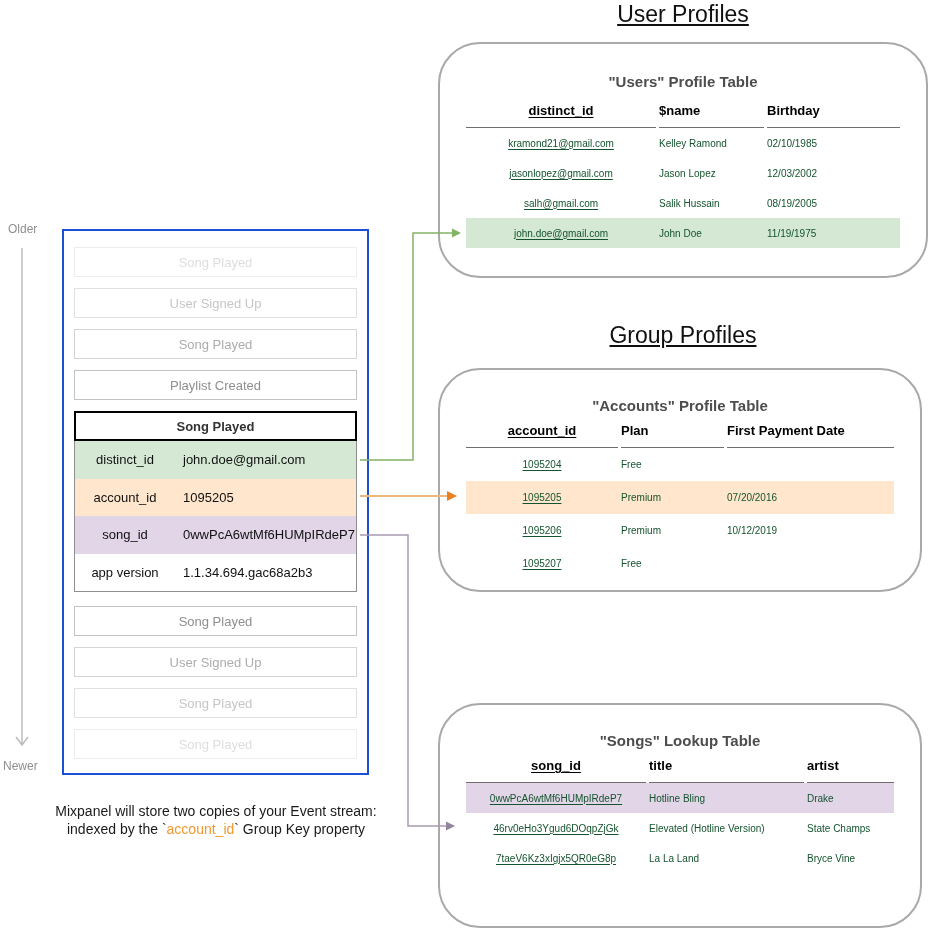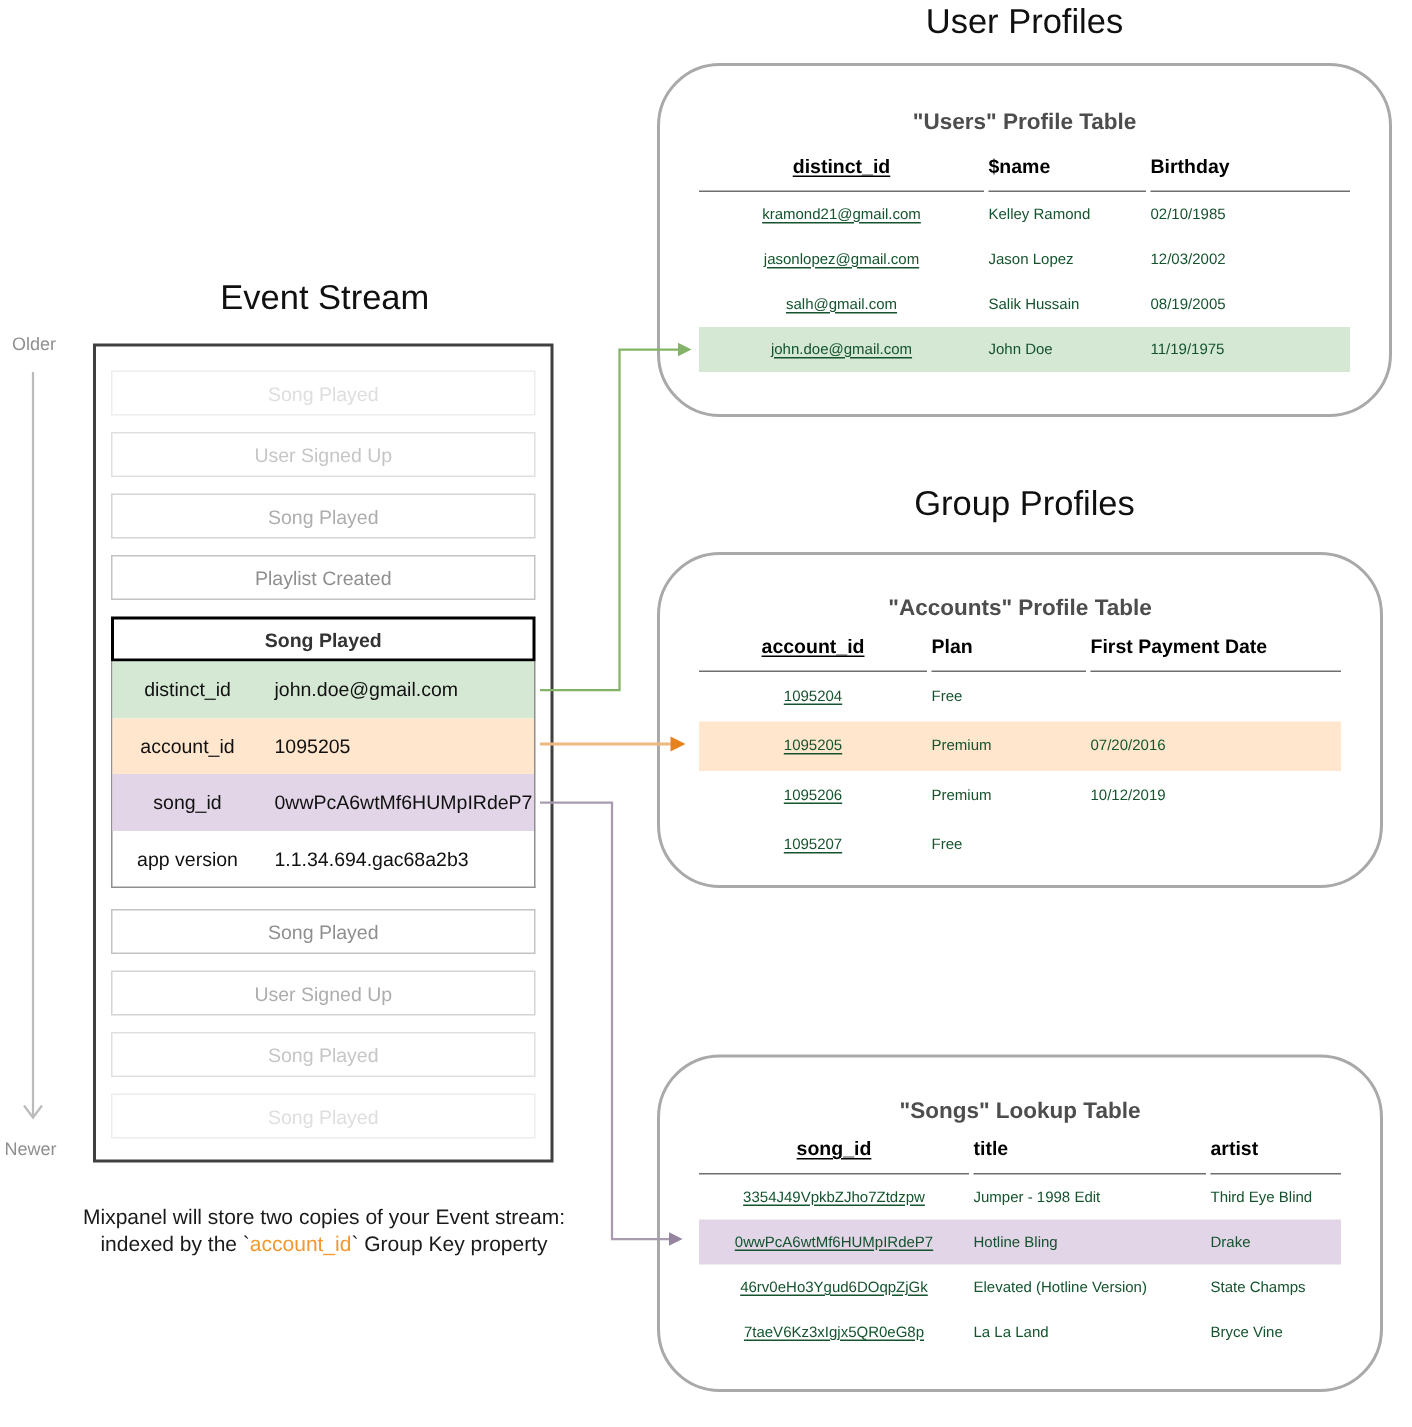--- a/index.html
+++ b/index.html
@@ -2,38 +2,38 @@
 <html style="--green-bg: #d5e8d4; --orange-bg: #ffe6cc; --purple-bg: #e1d5e7; --green-arrow: #82b366; --orange-arrow-line: #ecb97f; --orange-arrow-head: #e8821e; --purple-arrow-line: #a89bb0; --purple-arrow-head: #94849f; --caption-green: #3ca24c; --caption-orange: #f2982e;"><head>
 <meta charset="utf-8">
 <style>
   html,body { margin:0; padding:0; background:#fff; }
   * { box-sizing:border-box; }
   .canvas {
     position:relative; width:941px; height:951px; background:#fff; overflow:hidden;
     font-family:"Liberation Sans","DejaVu Sans",sans-serif; color:#111;
   }
   
-  .section-title { position:absolute; font-size:23px; font-weight:400; color:#101010; text-align:center; }
+  .section-title { position:absolute; font-size:23px; font-weight:400; color:#101010; text-align:center;text-decoration:underline; }
   .t-events  { left:62px;  top:185px; width:309px; }
   .t-users   { left:438px; top:1px;   width:490px; }
   .t-groups  { left:438px; top:322px; width:490px; }
   .t-lookup  { left:438px; top:657px; width:490px; }
 
   
   .tl-label { position:absolute; font-size:12px; color:#8f8f8f; }
   .tl-older { left:8px; top:222px; }
   .tl-newer { left:3px; top:759px; }
 
   
   .es-stack { position:absolute; left:62px; top:229px; width:307px; height:546px; }
   .es-stack::after  { content:""; position:absolute; inset:0; transform:translate(4px,4px);
                       border:2px solid #b3b3b3; background:#fff; z-index:-1; }
   .es-stack::before { content:""; position:absolute; inset:0; transform:translate(8px,8px);
                       border:2px solid #b9b9b9; background:#fff; z-index:-2; }
-  .es-box { position:absolute; inset:0; background:#fff; border:2px solid #404040; padding:16px 10px 0 10px; }
+  .es-box { position:absolute; inset:0; background:#fff; border:2px solid #1d4ed8; padding:16px 10px 0 10px; }
   .evt { height:30px; margin-bottom:11px; border:1px solid; display:flex; align-items:center;
          justify-content:center; font-size:13px; background:#fff; }
   .f1 { border-color:#ededed; color:#dedede; }
   .f2 { border-color:#e0e0e0; color:#c6c6c6; }
   .f3 { border-color:#d4d4d4; color:#adadad; }
   .f4 { border-color:#c3c3c3; color:#8f8f8f;align-items:center; }
 
   .detail { margin:0 0 14px 0; }
   .detail-head { height:30px; border:2px solid #000; background:#fff; display:flex; align-items:center;
                  justify-content:center; font-size:13px; font-weight:bold; color:#333; }
@@ -82,21 +82,20 @@
   .hl-purple { background:var(--purple-bg); }
 
   
   .overlay { position:absolute; left:0; top:0; width:941px; height:951px; z-index:5; pointer-events:none; }
 </style>
 </head>
 <body>
 
 <div class="canvas">
 
-  <div class="section-title t-events">Event Stream</div>
   <div class="section-title t-users">User Profiles</div>
   <div class="section-title t-groups">Group Profiles</div>
 
   <div class="tl-label tl-older">Older</div>
   <div class="tl-label tl-newer">Newer</div>
 
   <div class="es-stack">
     <div class="es-box">
       <div class="evt f1">
           <span>Song Played</span>
@@ -211,25 +210,20 @@
     </div>
   </section>
 
   <section class="card stack songs-card">
     <h3 class="card-heading">"Songs" Lookup Table</h3>
     <div class="thead grid-songs">
       <span class="th c u">song_id</span>
       <span class="th">title</span>
       <span class="th">artist</span>
     </div>
-    <div class="trow grid-songs">
-      <span class="c u">3354J49VpkbZJho7Ztdzpw</span>
-      <span>Jumper - 1998 Edit</span>
-      <span>Third Eye Blind</span>
-    </div>
     <div class="trow grid-songs hl-purple">
       <span class="c u">0wwPcA6wtMf6HUMpIRdeP7</span>
       <span>Hotline Bling</span>
       <span>Drake</span>
     </div>
     <div class="trow grid-songs">
       <span class="c u">46rv0eHo3Ygud6DOqpZjGk</span>
       <span>Elevated (Hotline Version)</span>
       <span>State Champs</span>
     </div>

